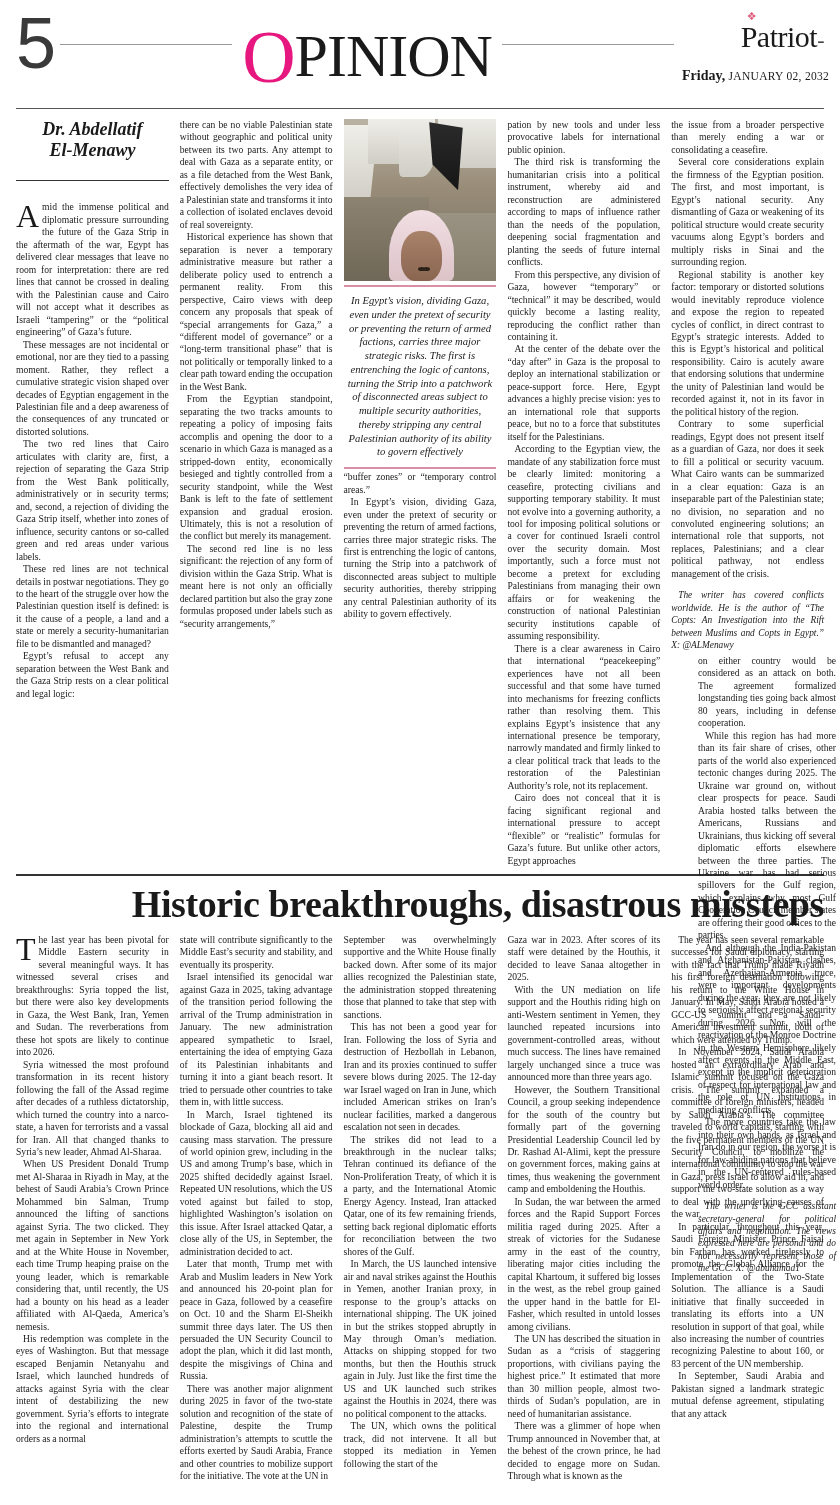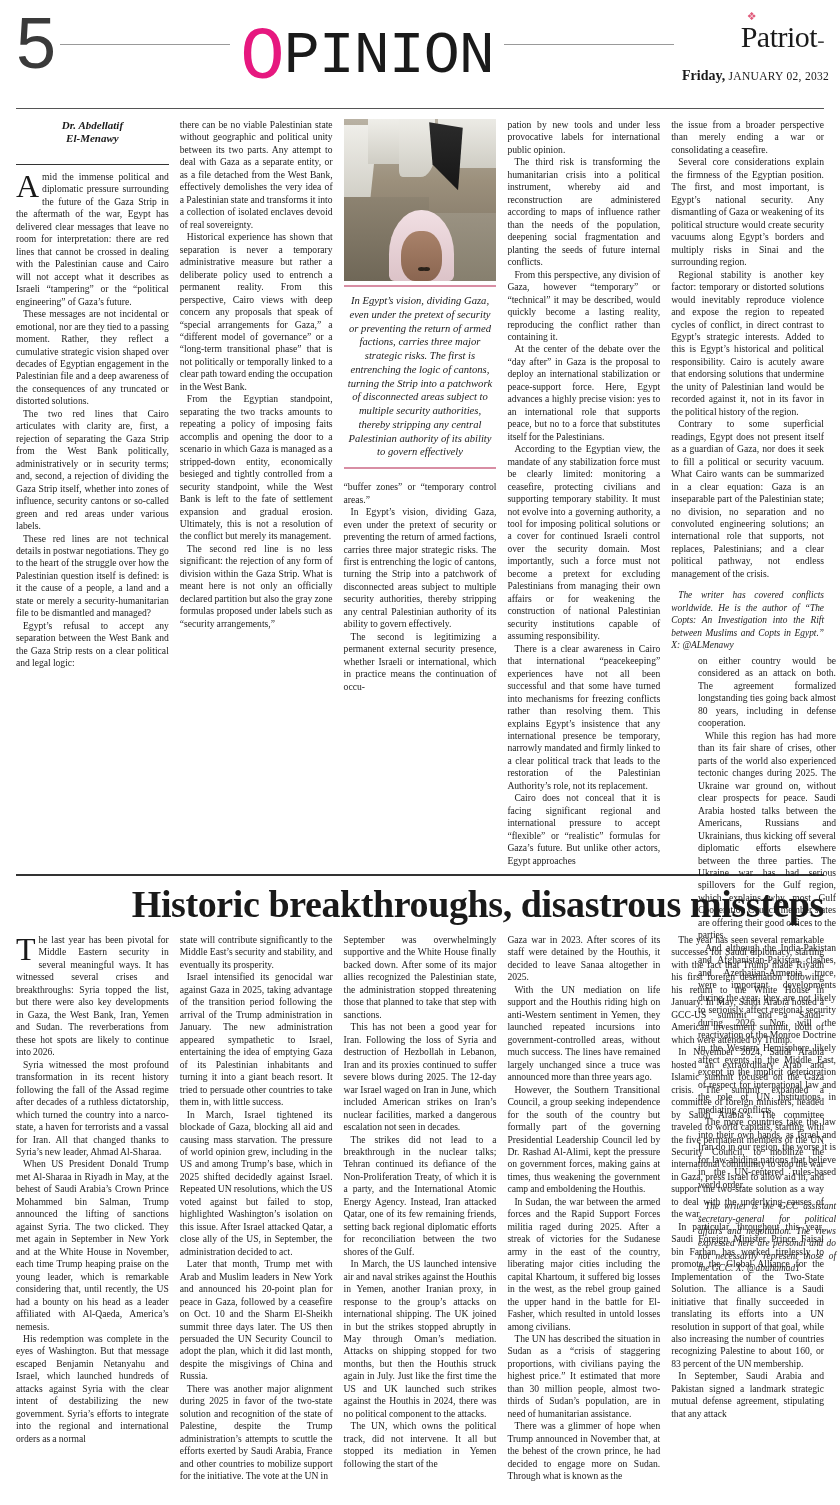--- a/index.html
+++ b/index.html
@@ -36,21 +36,21 @@
     letter-spacing: -2px;
     margin-top: -4px;
   }
   .rule-left {
     flex: 1;
     border-top: 1px solid #999;
     margin: 30px 0 0 6px;
     height: 0;
   }
   .section-word {
-    font-family: Liberation Mono, monospace;
+    font-family: Liberation Serif, serif;
     font-size: 60px;
     line-height: 1;
     letter-spacing: -1px;
     margin: 12px 10px 0 10px;
     white-space: nowrap;
     font-weight: 400;
   }
   .section-word .drop-o {
     color: #e6187f;
     font-size: 74px;
@@ -124,25 +124,25 @@
     align-items: start;
   }
   .cols-5 { grid-template-columns: repeat(5, 1fr); }
 
   .col { position: relative; }
 
   .byline {
     text-align: center;
     font-weight: bold;
     font-style: italic;
-    font-size: 11px;
+    font-size: 18px;
     line-height: 1.18;
     border-bottom: 1.4px solid #333;
     padding-bottom: 19px;
-    margin-bottom: 6px;
+    margin-bottom: 20px;
   }
 
   p.body {
     font-size: 9.6px;
     line-height: 1.30;
     text-align: justify;
     margin: 0;
     text-indent: 7px;
     hyphens: auto;
     -webkit-hyphens: auto;
@@ -290,23 +290,22 @@
           <div class="mud"></div>
           <div class="water"></div>
           <div class="girl-scarf"></div>
           <div class="girl-face">
             <span class="eye l"></span>
             <span class="eye r"></span>
           </div>
         </div>
       </div>
       <div class="pullquote">In Egypt’s vision, dividing Gaza, even under the pretext of security or preventing the return of armed factions, carries three major strategic risks. The first is entrenching the logic of cantons, turning the Strip into a patchwork of disconnected areas subject to multiple security authorities, thereby stripping any central Palestinian authority of its ability to govern effectively</div>
-      <p class="body first" style="margin-top:12px">“buffer zones” or “temporary control areas.”</p>
+      <p class="body first" style="margin-top:2px">“buffer zones” or “temporary control areas.”</p>
       <p class="body">In Egypt’s vision, dividing Gaza, even under the pretext of security or preventing the return of armed factions, carries three major strategic risks. The first is entrenching the logic of cantons, turning the Strip into a patchwork of disconnected areas subject to multiple security authorities, thereby stripping any central Palestinian authority of its ability to govern effectively.</p>
-      <p class="body">The second is legitimizing a permanent external security presence, whether Israeli or international, which in practice means the continuation of occu-</p>
     </div>
 
     <div class="col">
       <p class="body first">pation by new tools and under less provocative labels for international public opinion.</p>
       <p class="body">The third risk is transforming the humanitarian crisis into a political instrument, whereby aid and reconstruction are administered according to maps of influence rather than the needs of the population, deepening social fragmentation and planting the seeds of future internal conflicts.</p>
       <p class="body">From this perspective, any division of Gaza, however “temporary” or “technical” it may be described, would quickly become a lasting reality, reproducing the conflict rather than containing it.</p>
       <p class="body">At the center of the debate over the “day after” in Gaza is the proposal to deploy an international stabilization or peace-support force. Here, Egypt advances a highly precise vision: yes to an international role that supports peace, but no to a force that substitutes itself for the Palestinians.</p>
       <p class="body">According to the Egyptian view, the mandate of any stabilization force must be clearly limited: monitoring a ceasefire, protecting civilians and supporting temporary stability. It must not evolve into a governing authority, a tool for imposing political solutions or a cover for continued Israeli control over the security domain. Most importantly, such a force must not become a pretext for excluding Palestinians from managing their own affairs or for weakening the construction of national Palestinian security institutions capable of assuming responsibility.</p>
       <p class="body">There is a clear awareness in Cairo that international “peacekeeping” experiences have not all been successful and that some have turned into mechanisms for freezing conflicts rather than resolving them. This explains Egypt’s insistence that any international presence be temporary, narrowly mandated and firmly linked to a clear political track that leads to the restoration of the Palestinian Authority’s role, not its replacement.</p>
       <p class="body">Cairo does not conceal that it is facing significant regional and international pressure to accept “flexible” or “realistic” formulas for Gaza’s future. But unlike other actors, Egypt approaches</p>

